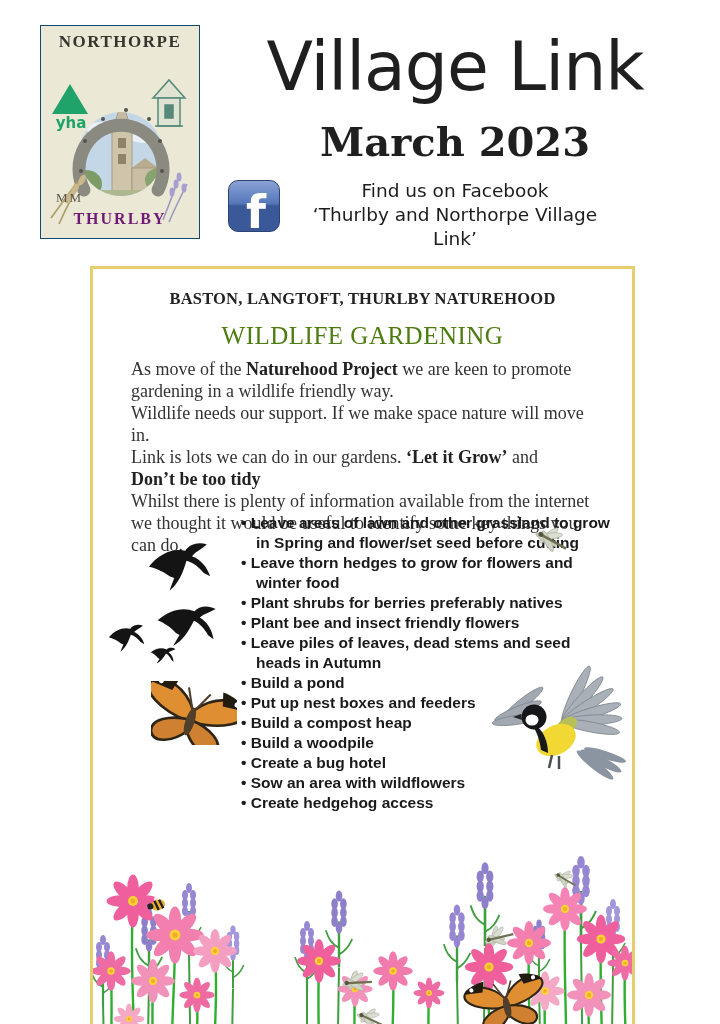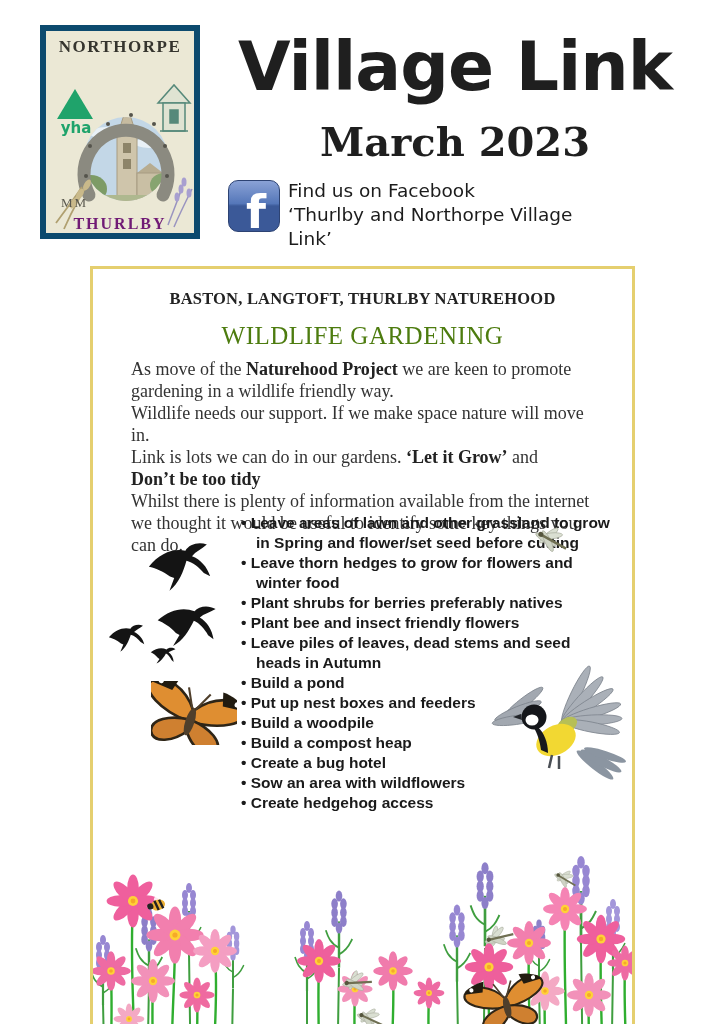--- a/index.html
+++ b/index.html
@@ -2,43 +2,43 @@
 <html><head>
 <meta charset="utf-8">
 <style>
   * { margin:0; padding:0; box-sizing:border-box; }
   html,body { width:720px; height:1024px; }
   body { position:relative; background:#ffffff; overflow:hidden;
          font-family:"Liberation Serif", serif; color:#1f1f1f; }
 
   
   .logo { position:absolute; left:40px; top:25px; width:160px; height:214px;
-          background:#ebe8d5; border:6px solid #0c4a6e; }
+          background:#ebe8d5; border:1px solid #0c4a6e; }
   .logo svg { position:absolute; left:0; top:0; }
   .logo-top { position:absolute; top:6px; left:0; width:100%; text-align:center;
               font-size:17px; font-weight:bold; letter-spacing:1.5px; color:#35342e; }
   .logo-yha { position:absolute; left:10px; top:88px; width:40px; text-align:center;
               font-family:"DejaVu Sans",sans-serif; font-weight:bold; font-size:15px; color:#1fa36b; }
   .logo-mm  { position:absolute; top:164px; left:15px; width:130px; 
               font-size:13px; letter-spacing:2px; color:#5a584e; }
   .logo-bottom { position:absolute; top:184px; left:0; width:100%; text-align:center;
               font-size:16px; font-weight:bold; letter-spacing:2px; color:#701a75; }
 
   .masthead-title { position:absolute; left:205px; top:24px; width:500px; text-align:center;
-              font-family:"DejaVu Sans",sans-serif; font-weight:700; font-size:68px;
+              font-family:"DejaVu Sans",sans-serif; font-weight:400; font-size:68px;
               line-height:1.25; letter-spacing:-1px; color:#1f1f1f; }
   .masthead-date { position:absolute; left:205px; top:118px; width:500px; text-align:center;
               font-family:"DejaVu Serif",serif; font-weight:700; font-size:40px; color:#1f1f1f; }
   .fb-icon { position:absolute; left:228px; top:180px; width:52px; height:52px;
               border-radius:10px; border:1px solid #2d4373;
               background:linear-gradient(#8aa2d6 0%, #5577b9 45%, #3b5998 50%, #3b5998 100%);
               overflow:hidden; }
   .fb-icon span { position:absolute; left:17px; top:4px; color:#fff;
               font-family:"DejaVu Sans",sans-serif; font-weight:bold; font-size:46px; }
-  .fb-text { position:absolute; left:288px; top:179px; width:334px; 
+  .fb-text { position:absolute; left:288px; top:179px; width:334px; text-align:center;
               font-family:"DejaVu Sans",sans-serif; font-size:18.5px; line-height:24px; color:#1c1c1c; }
 
   
   .feature-box { position:absolute; left:90px; top:266px; width:545px; height:860px;
               border:3px solid #e5cf6f; background:#ffffff; }
   .kicker { margin-top:20px; text-align:center; font-weight:bold; font-size:16.5px;
               letter-spacing:.2px; color:#222; }
   .wg-heading { margin-top:13px; text-align:center; font-weight:normal; font-size:25px;
               letter-spacing:.5px; color:#4d7c0f; }
   .paras { margin:8px 26px 0 38px; font-size:18px; line-height:22px; color:#333; }
@@ -236,22 +236,22 @@
     </div>
 
     <ul class="tips">
       <li>Leave areas of lawn and other grassland to grow in Spring and flower/set seed before cutting</li>
       <li>Leave thorn hedges to grow for flowers and winter food</li>
       <li>Plant shrubs for berries preferably natives</li>
       <li>Plant bee and insect friendly flowers</li>
       <li>Leave piles of leaves, dead stems and seed heads in Autumn</li>
       <li>Build a pond</li>
       <li>Put up nest boxes and feeders</li>
+      <li>Build a compost heap</li>
       <li>Build a woodpile</li>
-      <li>Build a compost heap</li>
       <li>Create a bug hotel</li>
       <li>Sow an area with wildflowers</li>
       <li>Create hedgehog access</li>
     </ul>
 
     <svg class="swallows" width="130" height="140" viewBox="0 0 130 140">
       <use href="#swallow" transform="translate(44 8) rotate(-6)"></use>
       <use href="#swallow" transform="translate(56 62) scale(.95) rotate(4)"></use>
       <use href="#swallow" transform="translate(6 86) scale(.58) rotate(-4)"></use>
       <use href="#swallow" transform="translate(50 104) scale(.4) rotate(8)"></use>

